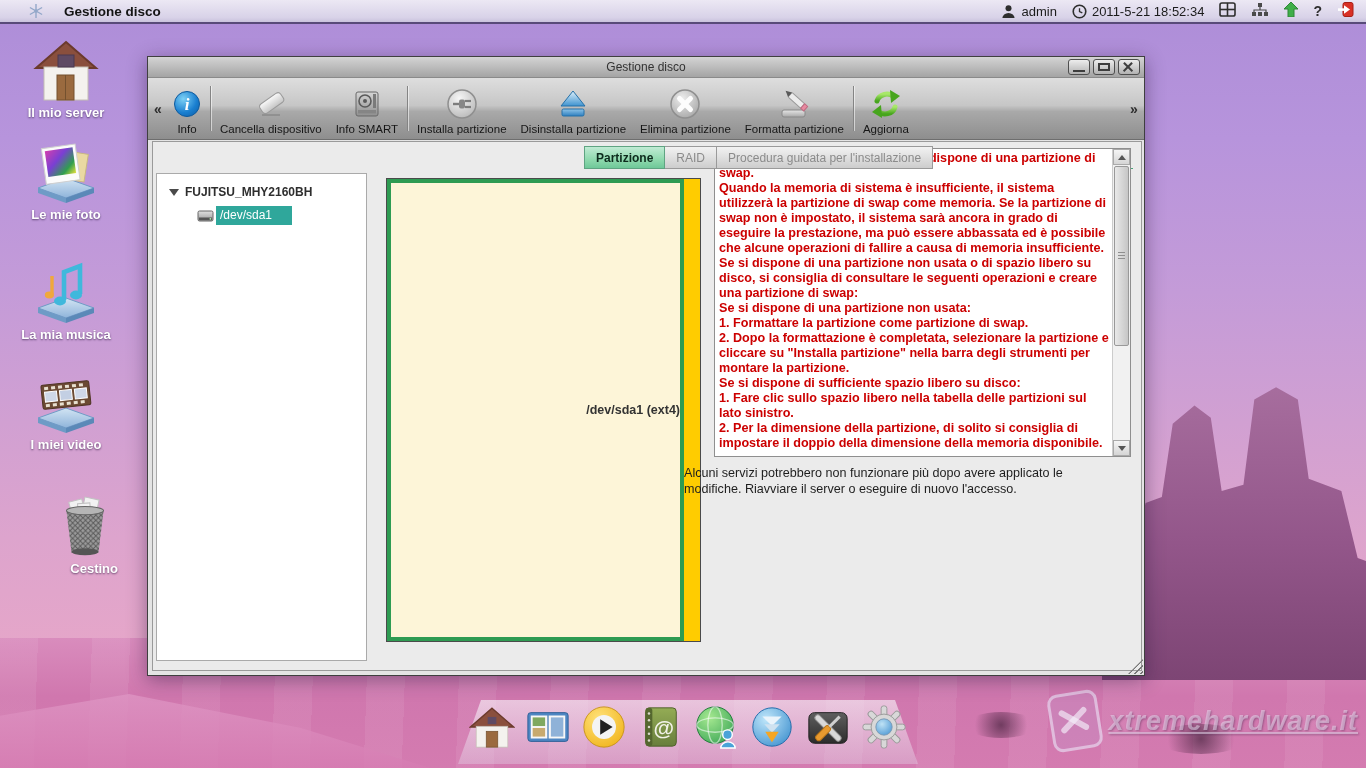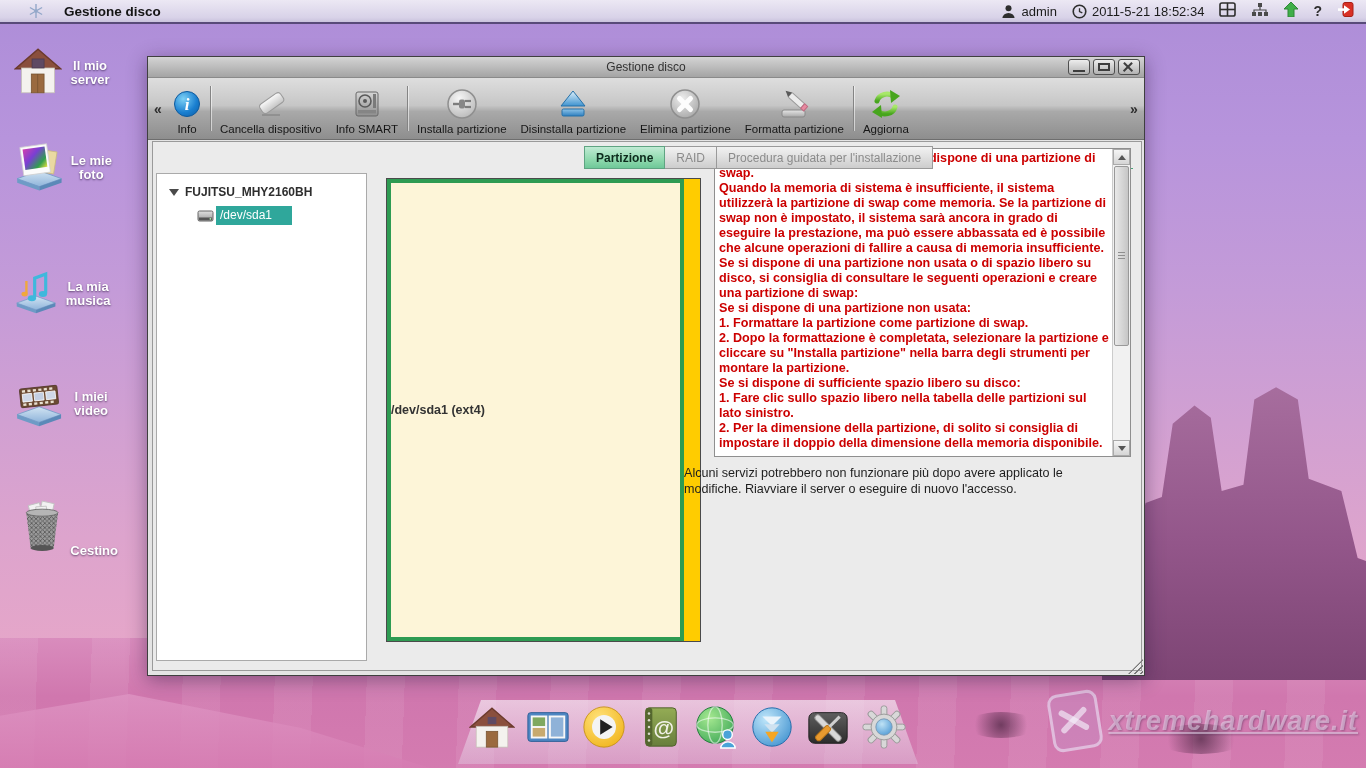--- a/index.html
+++ b/index.html
@@ -28,21 +28,21 @@
   .topbar{position:absolute;left:0;top:0;right:0;height:24px;z-index:40;
     background:linear-gradient(180deg,#ece8f4 0%,#d8d2e8 80%,#c9c2dd 100%);
     border-bottom:2px solid #584a79;display:flex;align-items:center;padding:0 12px;box-sizing:border-box;}
   .tb-logo{margin-left:16px;display:flex;align-items:center;}
   .topbar-title{font-weight:bold;font-size:13.5px;color:#141414;margin-left:20px;}
   .topbar-right{margin-left:auto;display:flex;align-items:center;gap:15px;font-size:13px;color:#1c1c1c;}
   .tb-group{display:flex;align-items:center;gap:5px;}
   .tb-help{font-weight:bold;font-size:14px;color:#2e2e2e;}
   
   .d-icons{position:absolute;left:14px;top:32px;width:104px;z-index:5;}
-  .d-item{position:absolute;left:0;width:104px;display:flex;align-items:center;cursor:default;}
+  .d-item{position:absolute;left:0;width:104px;display:flex;flex-direction:column;align-items:center;cursor:default;}
   .d-label{margin-top:4px;font-size:13px;font-weight:bold;color:#fff;
     text-shadow:0 1px 2px rgba(40,20,60,.65);text-align:center;line-height:14px;}
   
   .window{position:absolute;left:147px;top:56px;width:998px;height:620px;z-index:20;
     background:#e4e4e4;border:1px solid #3f3f3f;box-shadow:0 4px 18px rgba(40,20,60,.45);box-sizing:border-box;}
   .titlebar{height:20px;background:linear-gradient(180deg,#d4d4d4,#a4a4a4);
     border-bottom:1px solid #8a8a8a;position:relative;display:flex;align-items:center;justify-content:center;
     font-size:12px;color:#333;}
   .win-buttons{position:absolute;right:4px;top:2px;display:flex;gap:3px;}
   .win-btn{width:20px;height:14px;border:1px solid #4e4e4e;border-radius:3px;position:relative;
@@ -78,21 +78,21 @@
   .tree-device{margin:11px 0 0 12px;display:flex;align-items:center;gap:6px;
     font-size:12px;font-weight:bold;color:#2e2e2e;}
   .tri-down{width:0;height:0;border-left:5px solid transparent;border-right:5px solid transparent;
     border-top:7px solid #4a4a4a;}
   .tree-row{margin:7px 0 0 40px;display:flex;align-items:center;gap:2px;}
   .sel-label{background:#2fa79b;color:#fff;font-size:12px;padding:2px 20px 3px 4px;}
   .map-panel{position:absolute;left:226px;top:31px;width:329px;height:488px;}
   .part-bar{position:absolute;left:7px;top:5px;width:315px;height:464px;
     border:1px solid #4a4a4a;display:flex;box-sizing:border-box;}
   .part-used{flex:1;background:#fdf5d8;border:4px solid #2e9b52;
-    display:flex;align-items:center;justify-content:flex-start;}
+    display:flex;align-items:center;justify-content:flex-end;}
   .part-used span{font-weight:bold;font-size:12.5px;color:#333;}
   .part-free{width:16px;background:#ffcc00;}
   .info-box{position:absolute;left:561px;top:6px;width:417px;height:309px;
     background:#fff;border:1px solid #8f8f8f;box-sizing:border-box;}
   .info-text{position:absolute;left:4px;top:2px;right:21px;bottom:2px;overflow:hidden;
     color:#cc0000;font-weight:bold;font-size:12.6px;line-height:15px;white-space:pre-line;}
   .sbar{position:absolute;right:0;top:0;width:17px;bottom:0;background:#f1f1f1;border-left:1px solid #ccc;}
   .sb-btn{position:absolute;left:0;right:0;height:16px;background:linear-gradient(180deg,#f5f5f5,#d5d5d5);
     border:1px solid #aaa;box-sizing:border-box;display:flex;align-items:center;justify-content:center;}
   .sb-up{top:0;} .sb-dn{bottom:0;}
@@ -200,21 +200,21 @@
     <div class="d-item" style="top:8px;">
       <svg width="66" height="62" viewBox="0 0 64 62">
         <polygon points="32,2 62,28 2,28" fill="#8a4f3d" stroke="#6b3a2c" stroke-width="2"></polygon>
         <rect x="10" y="27" width="44" height="33" fill="#f4f2ee" stroke="#c4beb4"></rect>
         <rect x="24" y="15" width="16" height="12" fill="#5f4a63" stroke="#4a3950"></rect>
         <rect x="23" y="35" width="17" height="25" fill="#9a6a3f" stroke="#74512f"></rect>
         <line x1="31.5" y1="35" x2="31.5" y2="60" stroke="#74512f"></line>
       </svg>
       <div class="d-label">Il mio server</div>
     </div>
-    <div class="d-item" style="top:102px;">
+    <div class="d-item" style="top:108px;">
       <svg width="66" height="64" viewBox="0 0 64 64">
         <defs>
             <linearGradient id="slabA" x1="0" y1="0" x2="0" y2="1">
               <stop offset="0" stop-color="#d2e4f3"></stop>
               <stop offset="1" stop-color="#8fb4da"></stop>
             </linearGradient>
         <linearGradient id="dPho" x1="0" y1="0" x2="1" y2="1">
               <stop offset="0" stop-color="#d33fae"></stop>
               <stop offset=".4" stop-color="#7a3fd3"></stop>
               <stop offset=".75" stop-color="#2f9e4f"></stop>

